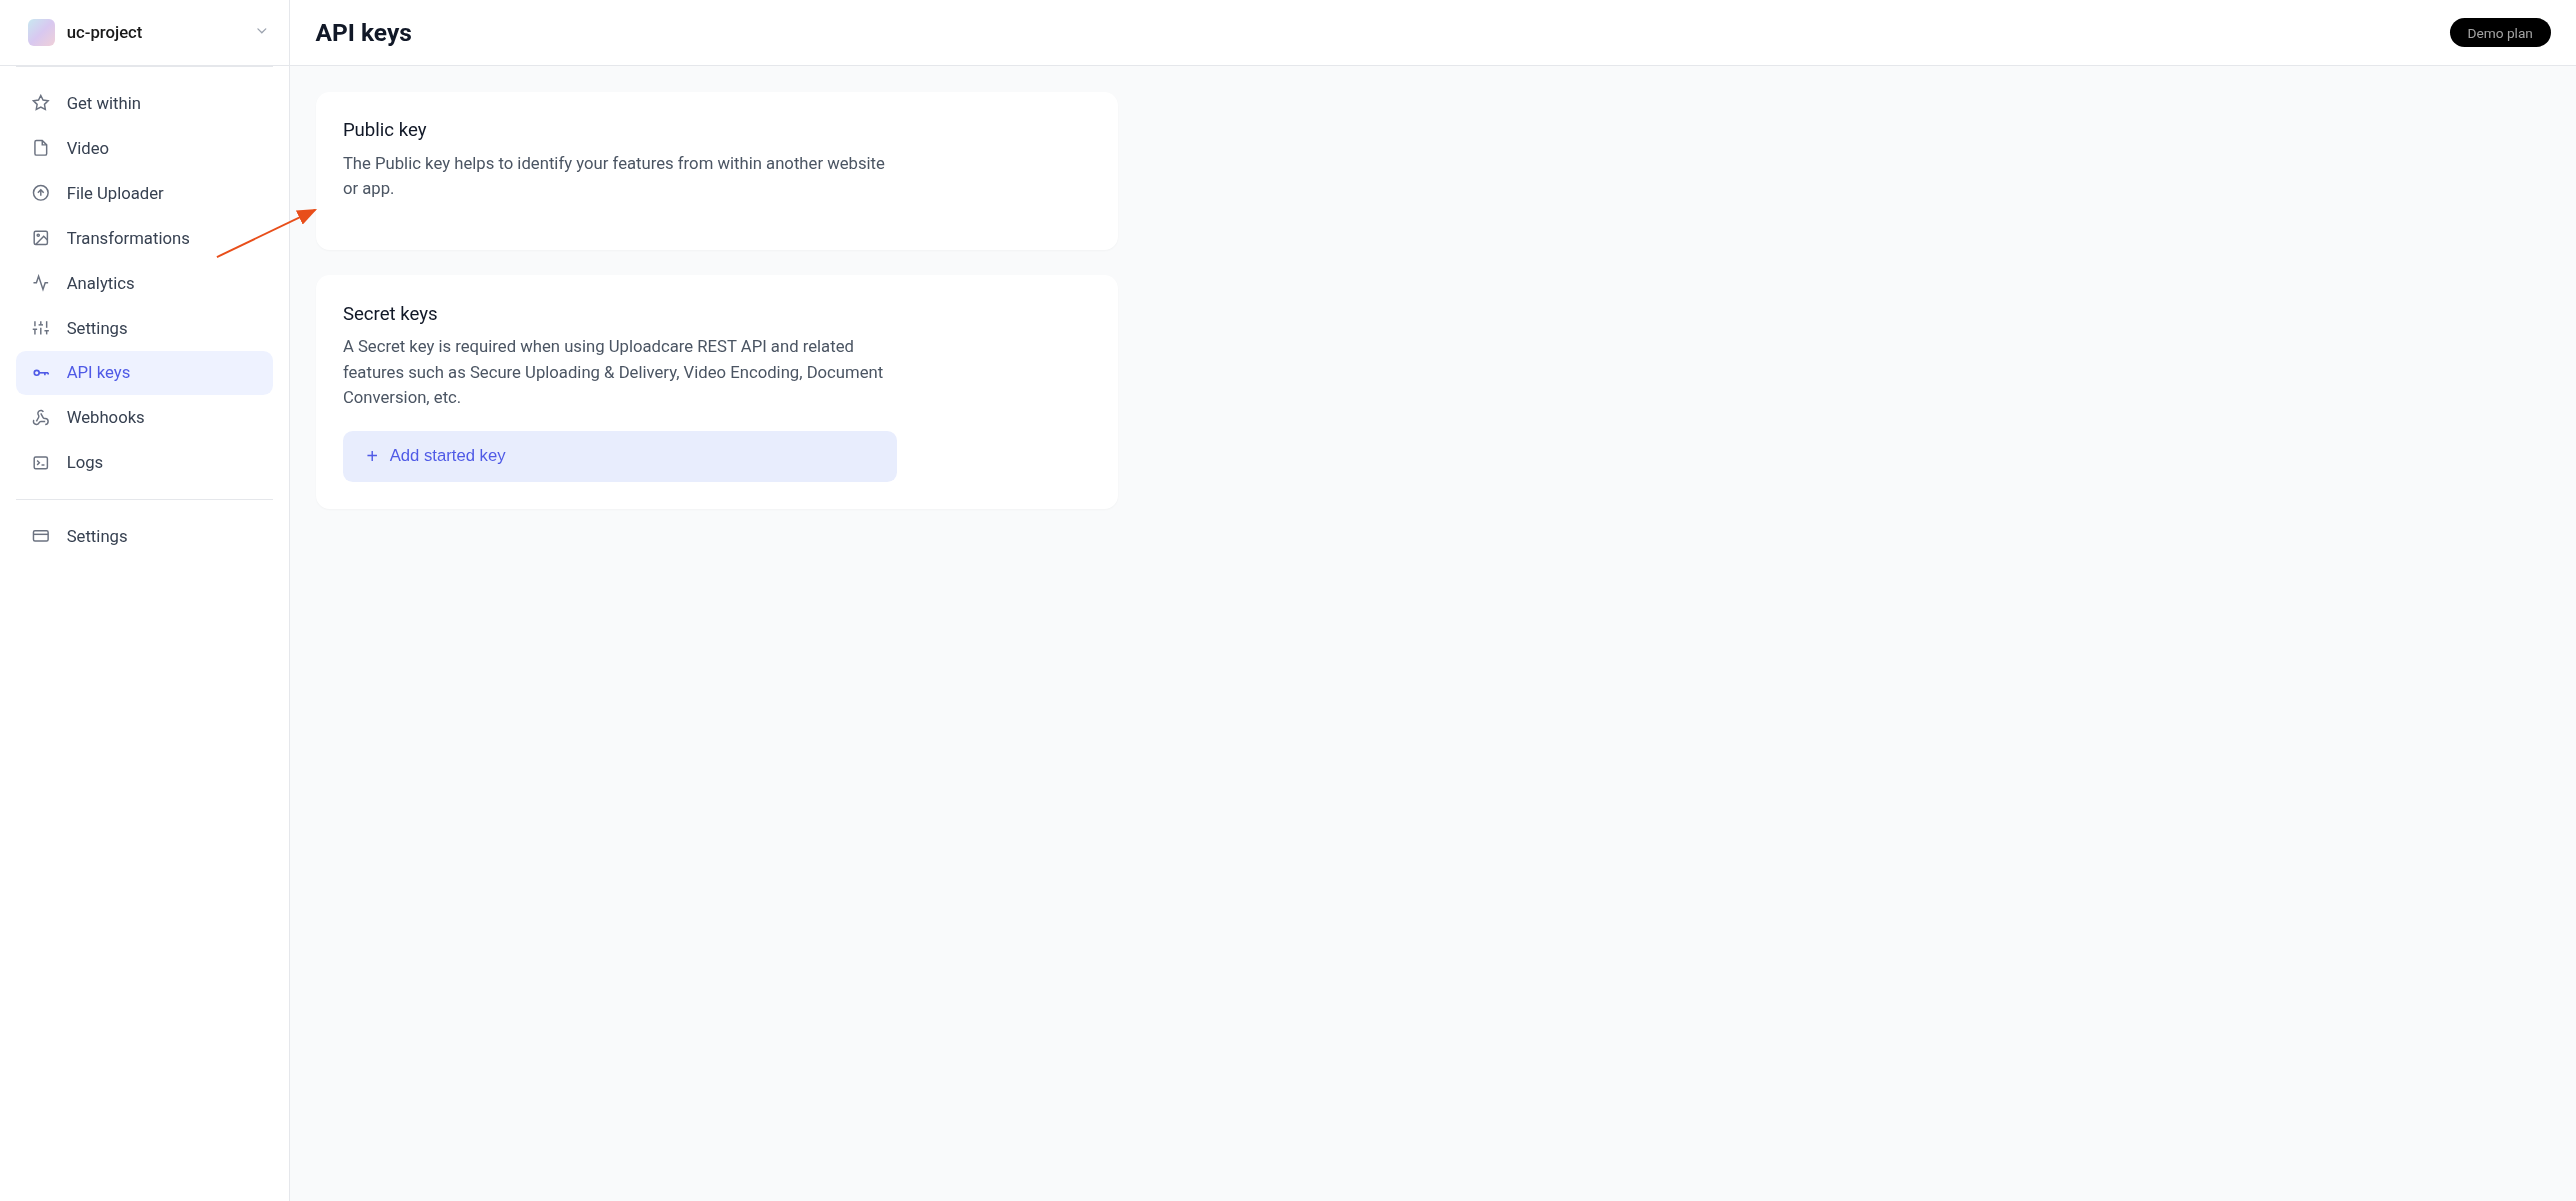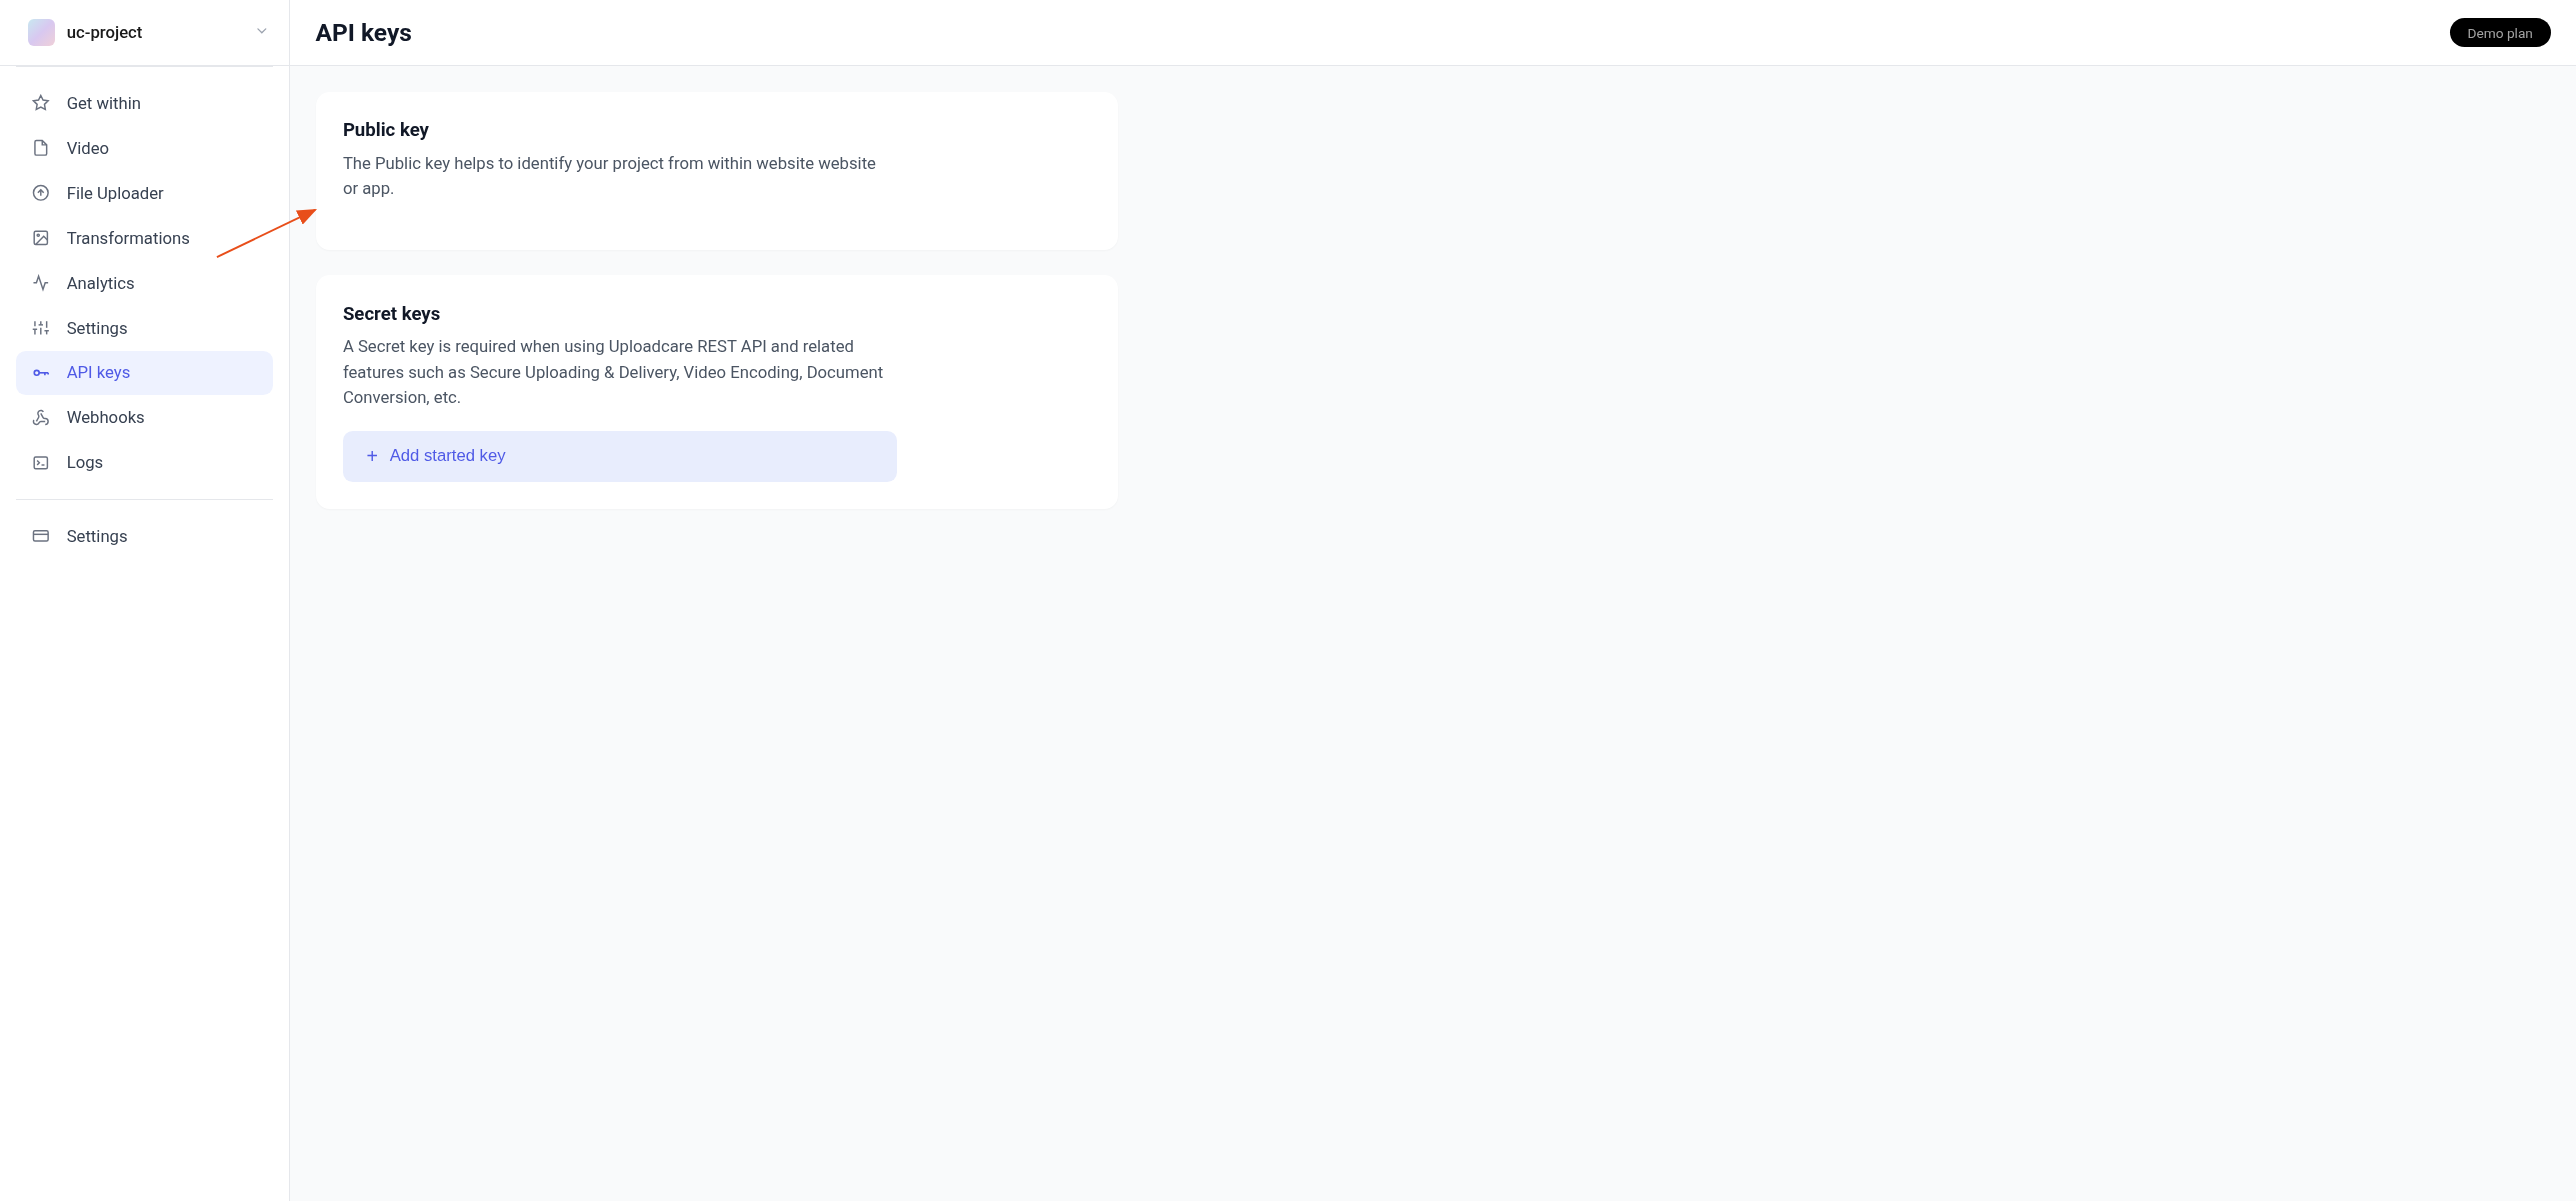--- a/index.html
+++ b/index.html
@@ -129,21 +129,21 @@
       position: relative;
     }
     .card {
       background: #fff;
       border-radius: 13.7px;
       padding: 27.4px;
       box-shadow: 0 1px 2px rgba(0,0,0,0.03);
     }
     .card-title {
       font-size: 18.6px;
-      font-weight: 700;
+      font-weight: 400;
       color: #111827;
       margin-bottom: 9.8px;
     }
     .card-desc {
       font-size: 16.7px;
       color: #4b5563;
       line-height: 1.5;
       margin-bottom: 21.6px;
       max-width: 549px;
     }
@@ -333,21 +333,21 @@
         <defs>
           <marker id="arrowhead" markerWidth="10" markerHeight="8" refX="9" refY="4" orient="auto">
             <polygon points="0 0, 10 4, 0 8" fill="#e84e1a"></polygon>
           </marker>
         </defs>
         <line x1="5" y1="60" x2="105" y2="12" stroke="#e84e1a" stroke-width="2" marker-end="url(#arrowhead)"></line>
       </svg>
 
       <div class="card">
         <h2 class="card-title">Public key</h2>
-        <p class="card-desc">The Public key helps to identify your project from within website website or app.</p>
+        <p class="card-desc">The Public key helps to identify your features from within another website or app.</p>
       </div>
 
       <div class="card">
         <h2 class="card-title">Secret keys</h2>
         <p class="card-desc">A Secret key is required when using Uploadcare REST API and related features such as Secure Uploading &amp; Delivery, Video Encoding, Document Conversion, etc.</p>
         <button class="add-key-button">
           <span class="plus-icon">+</span>
           <span>Add started key</span>
         </button>
       </div>

